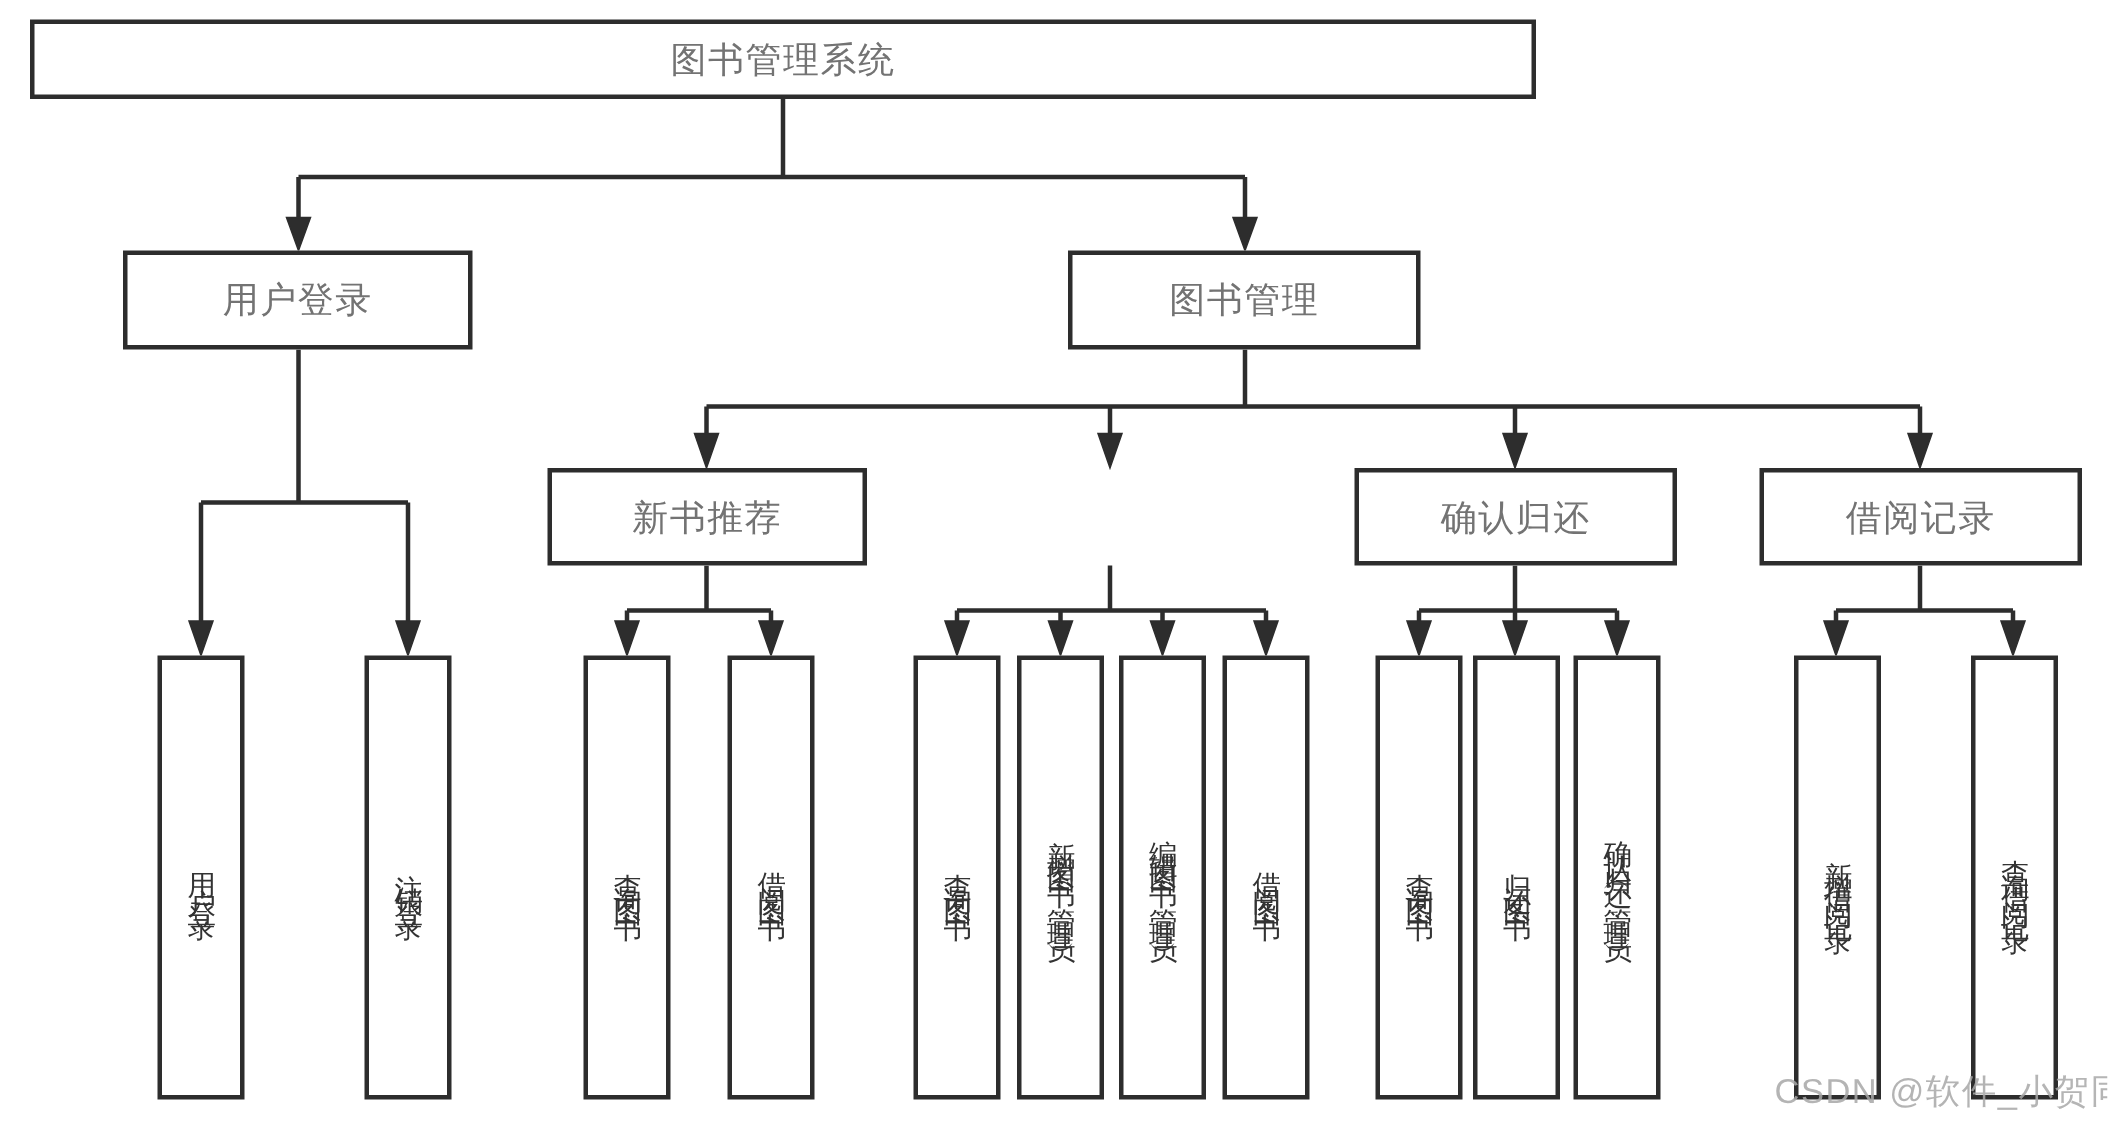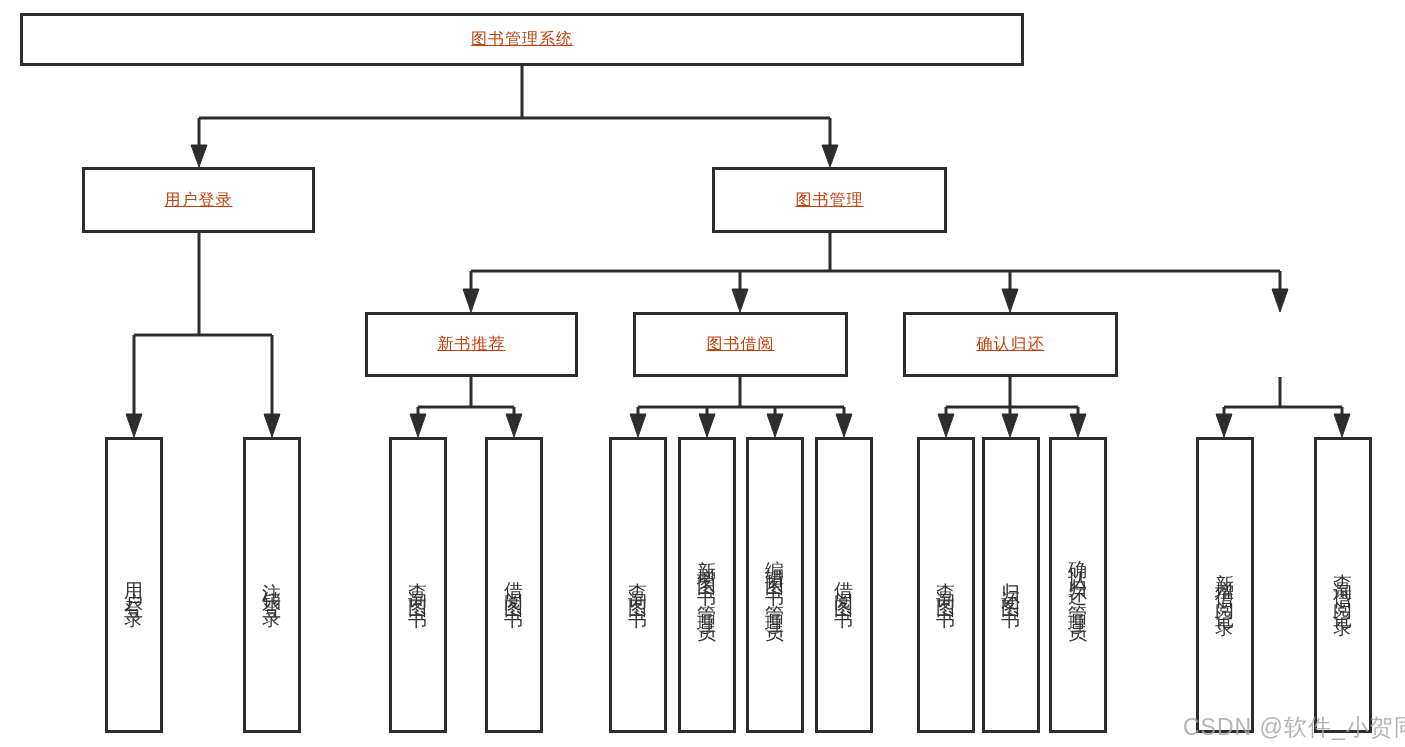--- a/index.html
+++ b/index.html
@@ -16,25 +16,24 @@
   .connectors polygon{fill:#2d2d2d;stroke:#2d2d2d;stroke-width:1;}
   .node{
     position:absolute;
     box-sizing:border-box;
     border:3px solid #2d2d2d;
     background:#ffffff;
     display:flex;align-items:center;justify-content:center;
     z-index:1;
   }
   .lvl-h .lbl{
-    font-size:16px;
+    font-size:24px;
     letter-spacing:1px;
     white-space:nowrap;
-    color:#c2410c;
-    text-decoration:underline;
+    color:#737373;
   }
   .lvl-v .lbl{
     writing-mode:vertical-rl;
     text-orientation:mixed;
     font-size:19px;
     line-height:1;
     letter-spacing:9px;
     color:#333333;
   }
   .watermark{
@@ -103,25 +102,25 @@
   <div class="node lvl-h" style="left:82px;top:167px;width:233px;height:66px">
     <span class="lbl">用户登录</span>
   </div>
   <div class="node lvl-h" style="left:365px;top:312px;width:213px;height:65px">
     <span class="lbl">新书推荐</span>
   </div>
 
   <div class="node lvl-h" style="left:712px;top:167px;width:235px;height:66px">
     <span class="lbl">图书管理</span>
   </div>
-  <div class="node lvl-h" style="left:633px;top:312px;width:215px;height:65px">
-    <span class="lbl">图书借阅</span>
-  </div>
   <div class="node lvl-h" style="left:903px;top:312px;width:215px;height:65px">
     <span class="lbl">确认归还</span>
+  </div>
+  <div class="node lvl-h" style="left:1173px;top:312px;width:215px;height:65px">
+    <span class="lbl">借阅记录</span>
   </div>
 
   <div class="node lvl-v" style="left:105px;top:437px;width:58px;height:296px">
     <span class="lbl">用户登录</span>
   </div>
   <div class="node lvl-v" style="left:243px;top:437px;width:58px;height:296px">
     <span class="lbl">注销登录</span>
   </div>
 
   <div class="node lvl-v" style="left:389px;top:437px;width:58px;height:296px">

